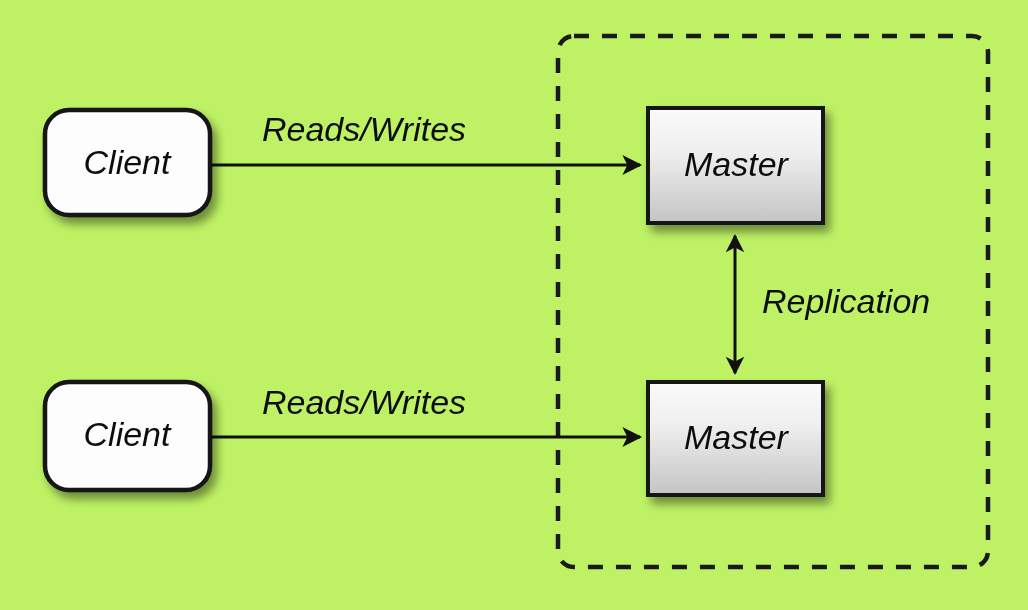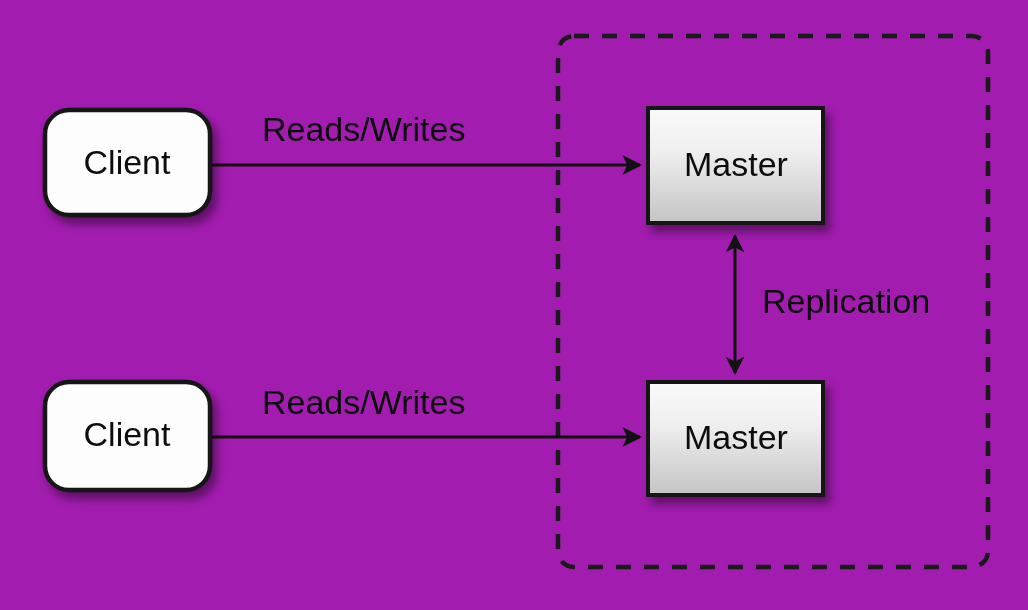--- a/index.html
+++ b/index.html
@@ -5,23 +5,24 @@
 <style>
   html, body {
     margin: 0;
     padding: 0;
     background: #ffffff;
   }
   #canvas {
     position: relative;
     width: 1028px;
     height: 610px;
-    background: #a21caf;
+    background: #bef264;
     overflow: hidden;
     font-family: "Liberation Sans", "DejaVu Sans", sans-serif;
+    font-style: italic;
   }
   #diagram-svg {
     position: absolute;
     left: 0;
     top: 0;
     width: 1028px;
     height: 610px;
   }
   .node-label {
     font-family: "Liberation Sans", "DejaVu Sans", sans-serif;

